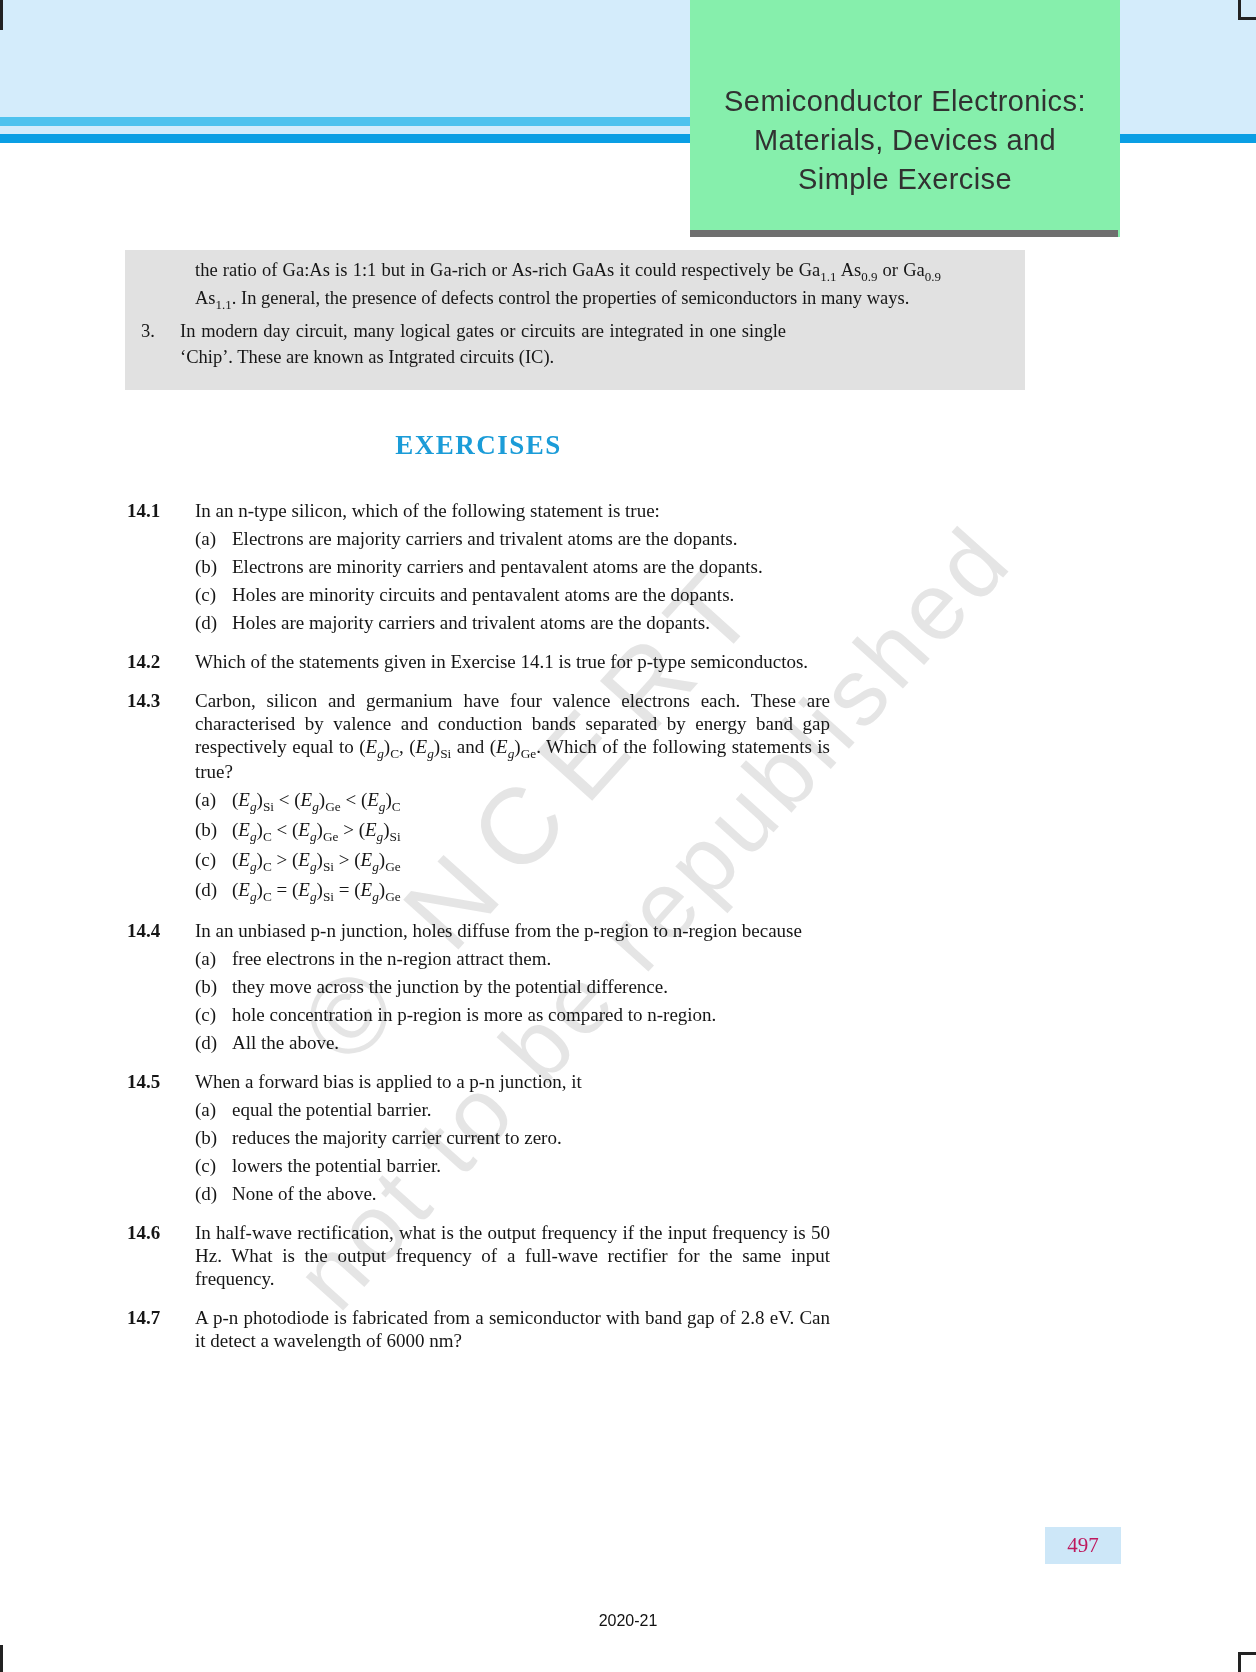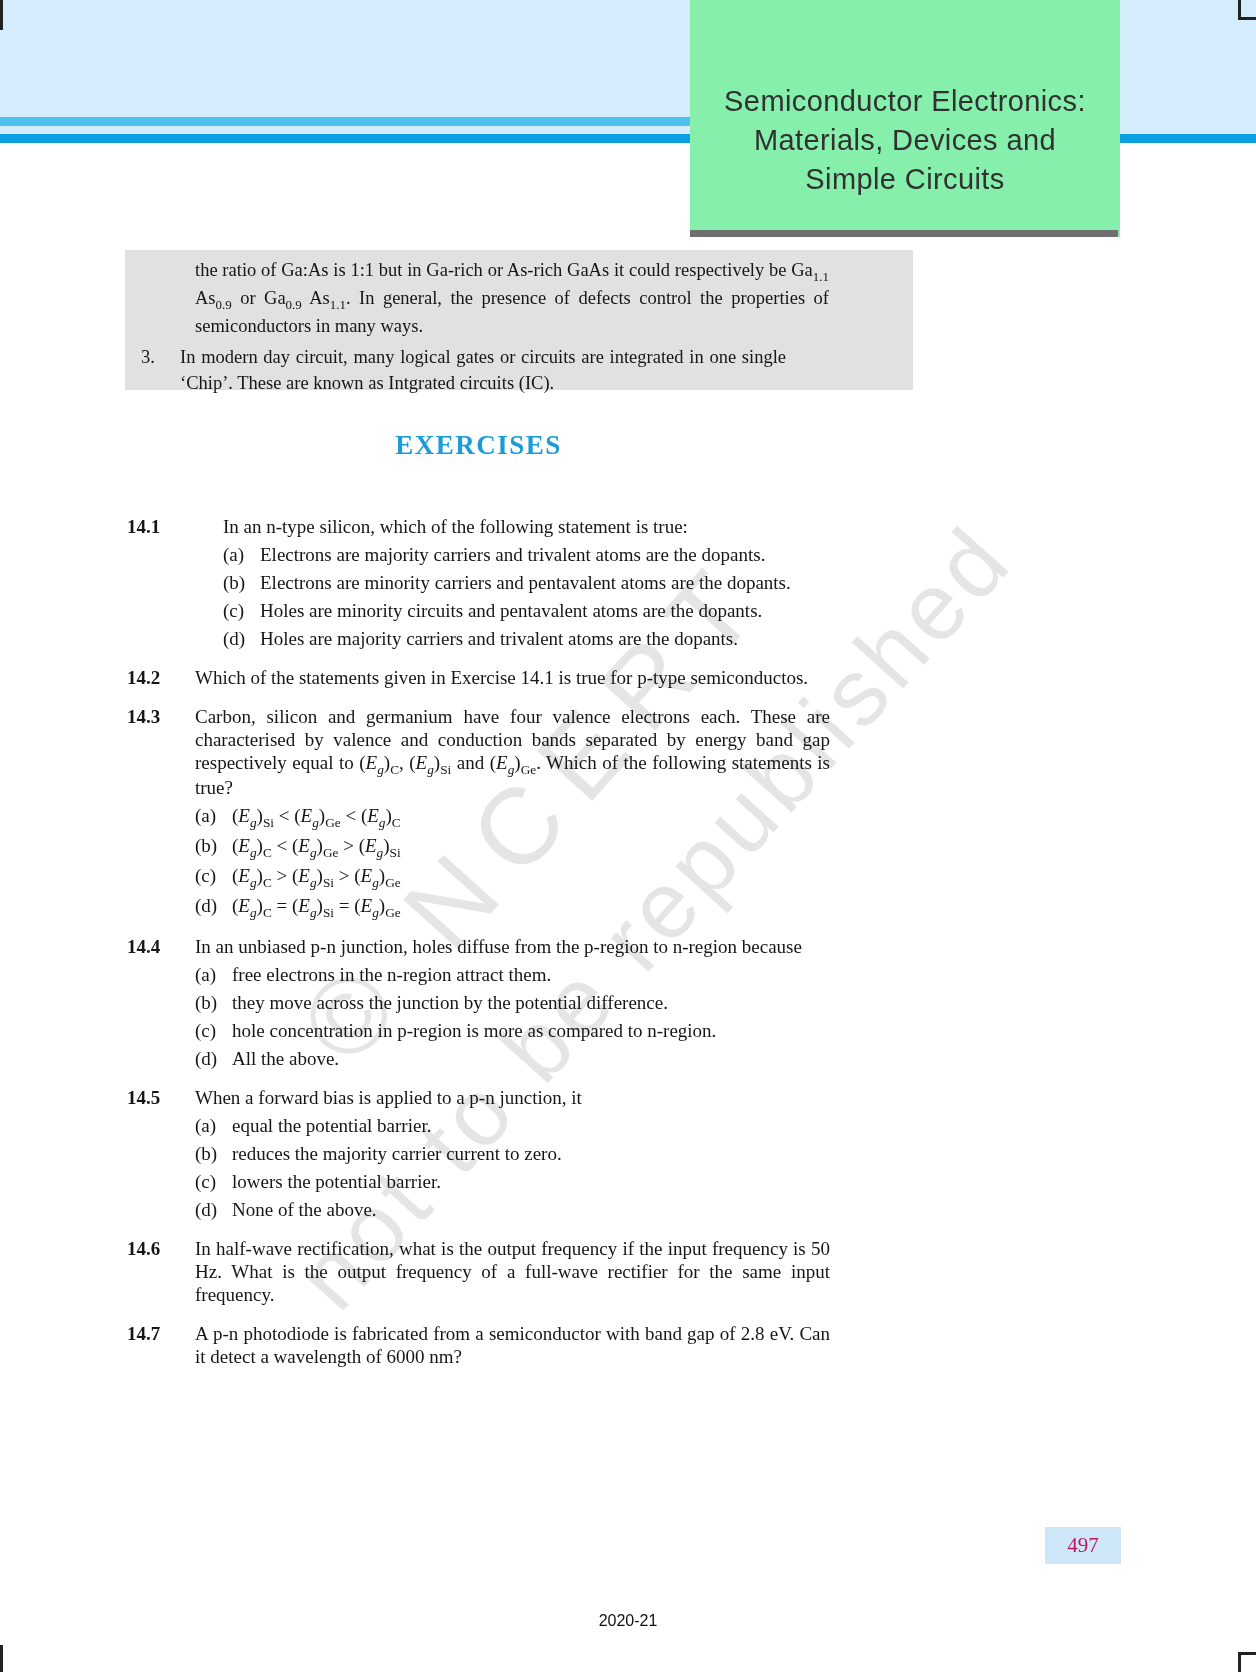--- a/index.html
+++ b/index.html
@@ -22,42 +22,42 @@
   .title-box .bar { position: absolute; left: 0; bottom: 0; width: 428px; height: 7px; background: #6f6f6f; }
   .title-text {
     position: absolute; left: 0; top: 82px; width: 100%;
     text-align: center;
     font-family: "Liberation Sans", sans-serif;
     font-weight: 400; font-size: 29px; line-height: 39px;
     color: #313131; letter-spacing: 0.4px;
   }
   
   .note-box {
-    position: absolute; left: 125px; top: 250px; width: 788px; height: 140px;
+    position: absolute; left: 125px; top: 250px; width: 900px; height: 140px;
     background: #e1e1e1; z-index: 2;
     font-size: 18.5px; line-height: 26px;
     padding-top: 7px;
   }
   .note-para { margin-left: 70px; margin-right: 84px; text-align: justify; }
   .note-item { margin-top: 5px; display: flex; }
   .note-item .n-num { width: 55px; padding-left: 16px; }
   .note-item .n-text { width: 606px; text-align: justify; }
   
   .exercises-heading {
     position: absolute; left: 127px; top: 430px; width: 703px;
     text-align: center; z-index: 2;
     font-size: 27px; font-weight: bold; letter-spacing: 1.5px;
     color: #1b9cd8;
   }
   .questions {
     position: absolute; left: 127px; top: 499px; width: 703px; z-index: 2;
     font-size: 19px; line-height: 23px;
   }
   .q-row { display: flex; margin-top: 16px; }
-  .q-row:first-child { margin-top: 16px; gap: 28px; }
+  .q-row:first-child { margin-top: 0; }
   .q-num { width: 68px; font-weight: bold; flex: none; }
   .q-body { width: 635px; }
   .q-text { text-align: justify; }
   .opt-row { display: flex; margin-top: 5px; }
   .opt-label { width: 37px; flex: none; }
   .opt-text { width: 598px; text-align: justify; }
   
   .seg-n { }
   .seg-i { font-style: italic; }
   .seg-sub { font-size: 70%; position: relative; top: 0.35em; }
@@ -98,21 +98,21 @@
 </head>
 <body>
 
 <div class="band-light"></div>
 <div class="stripe-cyan"></div>
 <div class="stripe-blue"></div>
 <div class="title-box">
   <div class="title-text">
     <div>Semiconductor Electronics:</div>
     <div>Materials, Devices and</div>
-    <div>Simple Circuits</div>
+    <div>Simple Exercise</div>
   </div>
   <div class="bar"></div>
 </div>
 
 <div class="watermark">
   <div class="wm-line1">© NCERT</div>
   <div class="wm-line2">not to be republished</div>
 </div>
 
 <div class="note-box">

